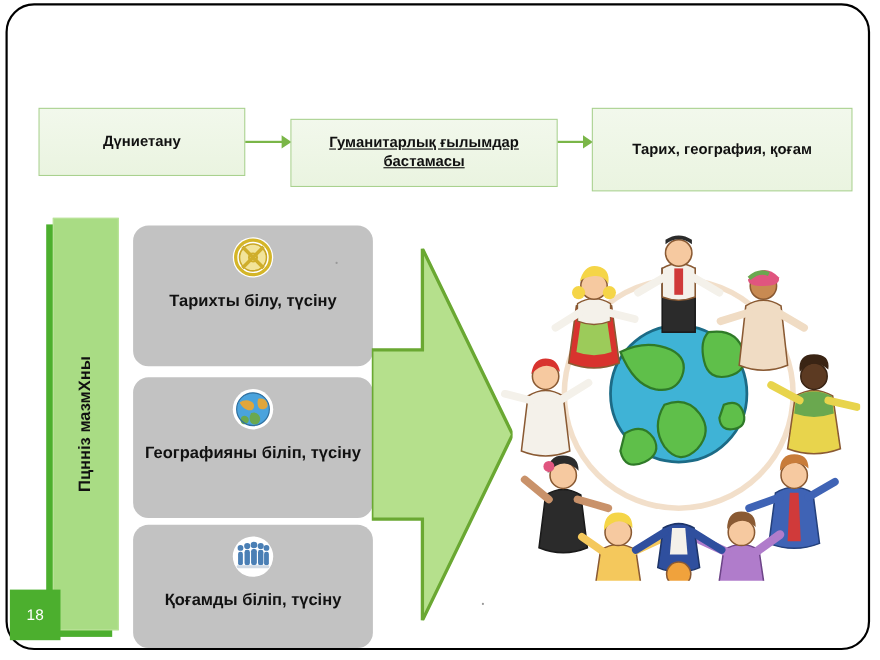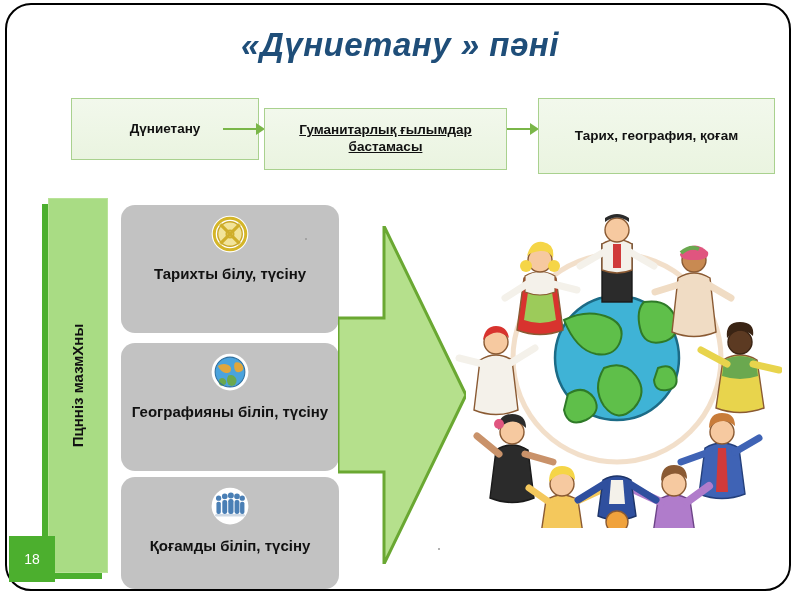--- a/index.html
+++ b/index.html
@@ -52,21 +52,21 @@
     display: flex;
     align-items: center;
     justify-content: center;
     text-align: center;
     font-size: 13.5px;
     font-weight: bold;
     color: #111111;
     line-height: 1.25;
     padding: 4px 8px;
   }
-  #box1 { left: 35px;  top: 98px;  width: 188px; height: 62px; margin-left: 36px; }
+  #box1 { left: 35px;  top: 98px;  width: 188px; height: 62px; }
   #box2 { left: 264px; top: 108px;  width: 243px; height: 62px; text-decoration: underline; }
   #box3 { left: 538px; top: 98px;  width: 237px; height: 76px; }
 
   
   .connector {
     position: absolute;
     height: 14px;
   }
   .connector .shaft {
     position: absolute;
@@ -201,21 +201,20 @@
     border-radius: 50%;
   }
 </style>
 </head>
 <body>
 
 <div id="slide">
 
   <div id="frame"></div>
 
-  <div id="title">«Дүниетану » пәні</div>
 
   <div class="flowbox" id="box1">
     <span>Дүниетану</span>
   </div>
 
   <div class="connector" id="conn1">
     <div class="shaft"></div>
     <div class="head"></div>
   </div>
 

